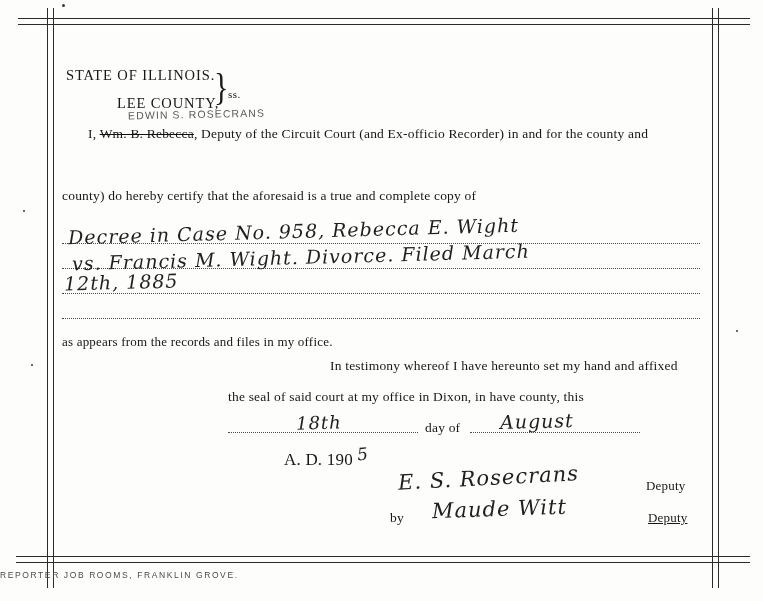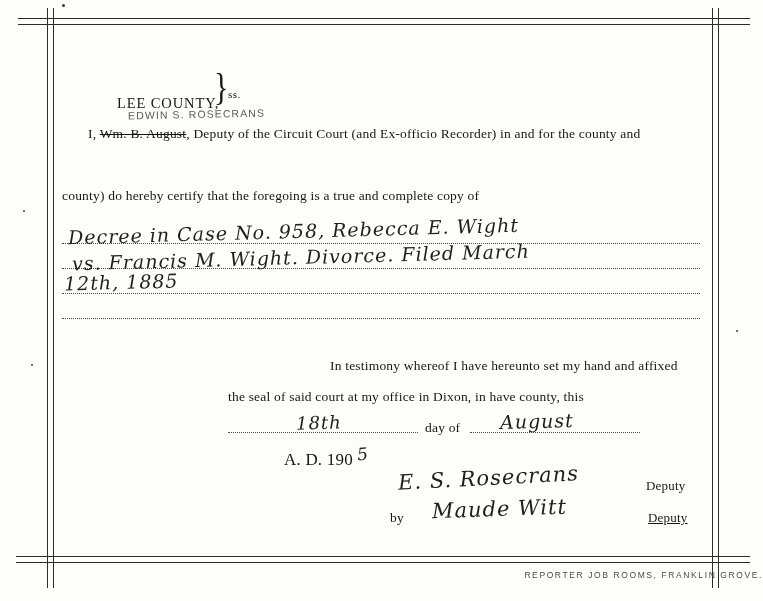--- a/index.html
+++ b/index.html
@@ -166,21 +166,21 @@
     left: 432px; top: 497px;
     font-size: 21px;
     transform: rotate(-2deg);
   }
   .lbl-deputy { left: 648px; top: 510px; font-size: 13px; text-decoration: underline; }
 
   .footer {
     position: absolute;
     left: 0; right: 0;
     top: 570px;
-    text-align: right;
+    text-align: left;
     font-family: "Liberation Sans", sans-serif;
     font-size: 8.5px;
     letter-spacing: 1.6px;
     color: #4a4a4a;
   }
 </style>
 </head>
 <body>
 
 <div id="page">
@@ -192,41 +192,43 @@
   <div class="rule v rule-left-outer"></div>
   <div class="rule v rule-left-inner"></div>
   <div class="rule v rule-right-outer"></div>
   <div class="rule v rule-right-inner"></div>
 
   <div class="speck" style="left:62px; top:4px; width:3px; height:3px;"></div>
   <div class="speck" style="left:23px; top:210px; width:2px; height:2px;"></div>
   <div class="speck" style="left:31px; top:364px; width:2px; height:2px;"></div>
   <div class="speck" style="left:736px; top:330px; width:2px; height:2px;"></div>
 
+  <div class="typed state-line">STATE OF ILLINOIS.</div>
   <div class="typed county-line">LEE COUNTY,</div>
   <div class="ss-brace">}</div>
   <div class="typed ss-text">ss.</div>
 
   <div class="stamp">EDWIN S. ROSECRANS</div>
 
   <div class="typed para-line p1">
     <span>I,</span>
-    <span class="strike">Wm. B. August</span><span>, Deputy of the Circuit Court (and Ex-officio Recorder) in and for the  county  and</span>
+    <span class="strike">Wm. B. Rebecca</span><span>, Deputy of the Circuit Court (and Ex-officio Recorder) in and for the  county  and</span>
   </div>
-  <div class="typed para-line p3">county) do hereby certify that the foregoing is a true and complete copy of</div>
+  <div class="typed para-line p3">county) do hereby certify that the aforesaid is a true and complete copy of</div>
 
   <div class="dots d1"></div>
   <div class="dots d2"></div>
   <div class="dots d3"></div>
   <div class="dots d4"></div>
 
   <div class="hand hw1">Decree in Case No. 958, Rebecca E. Wight</div>
   <div class="hand hw2">vs. Francis M. Wight. Divorce.  Filed March</div>
   <div class="hand hw3">12th, 1885</div>
 
+  <div class="typed appears">as appears from the records and files in  my  office.</div>
 
   <div class="typed t1">In testimony whereof I have hereunto set  my  hand and affixed</div>
   <div class="typed t2">the seal of said court at  my  office  in  Dixon,  in have county, this</div>
 
   <div class="blank-dots bd-day"></div>
   <div class="typed t3" style="left:425px;">day of</div>
   <div class="blank-dots bd-month"></div>
   <div class="hand hw-day">18th</div>
   <div class="hand hw-month">August</div>
 

